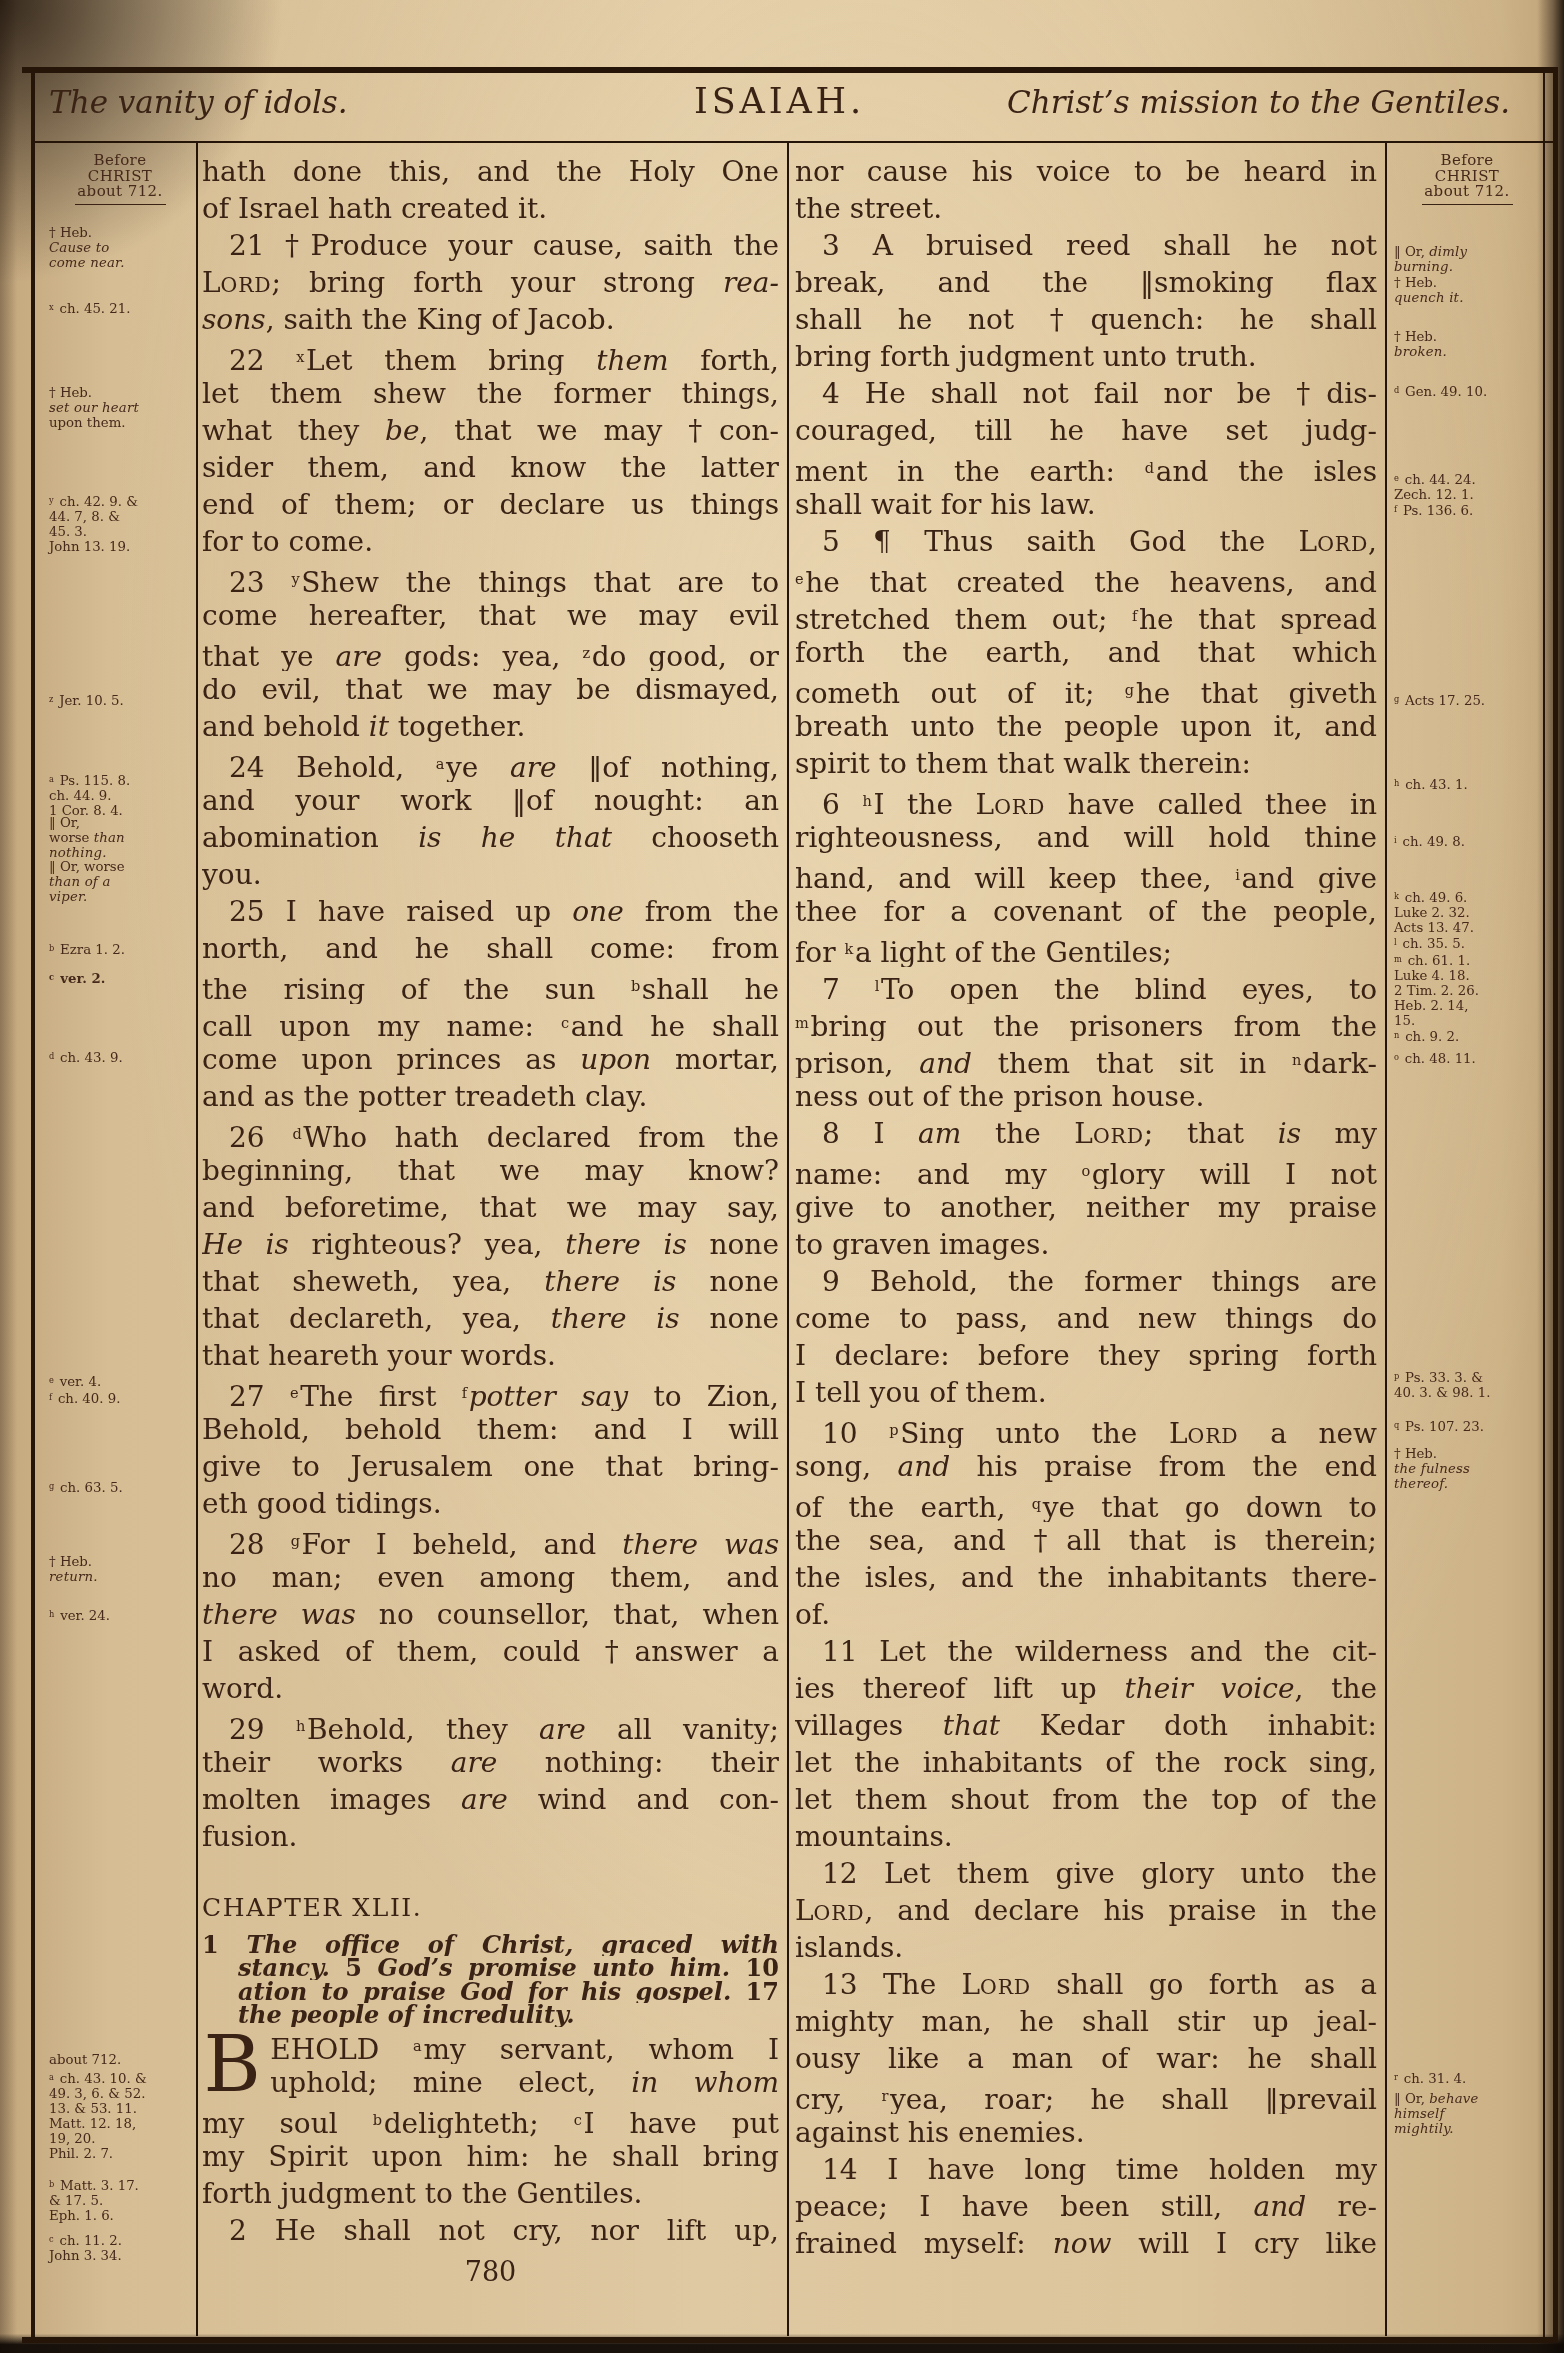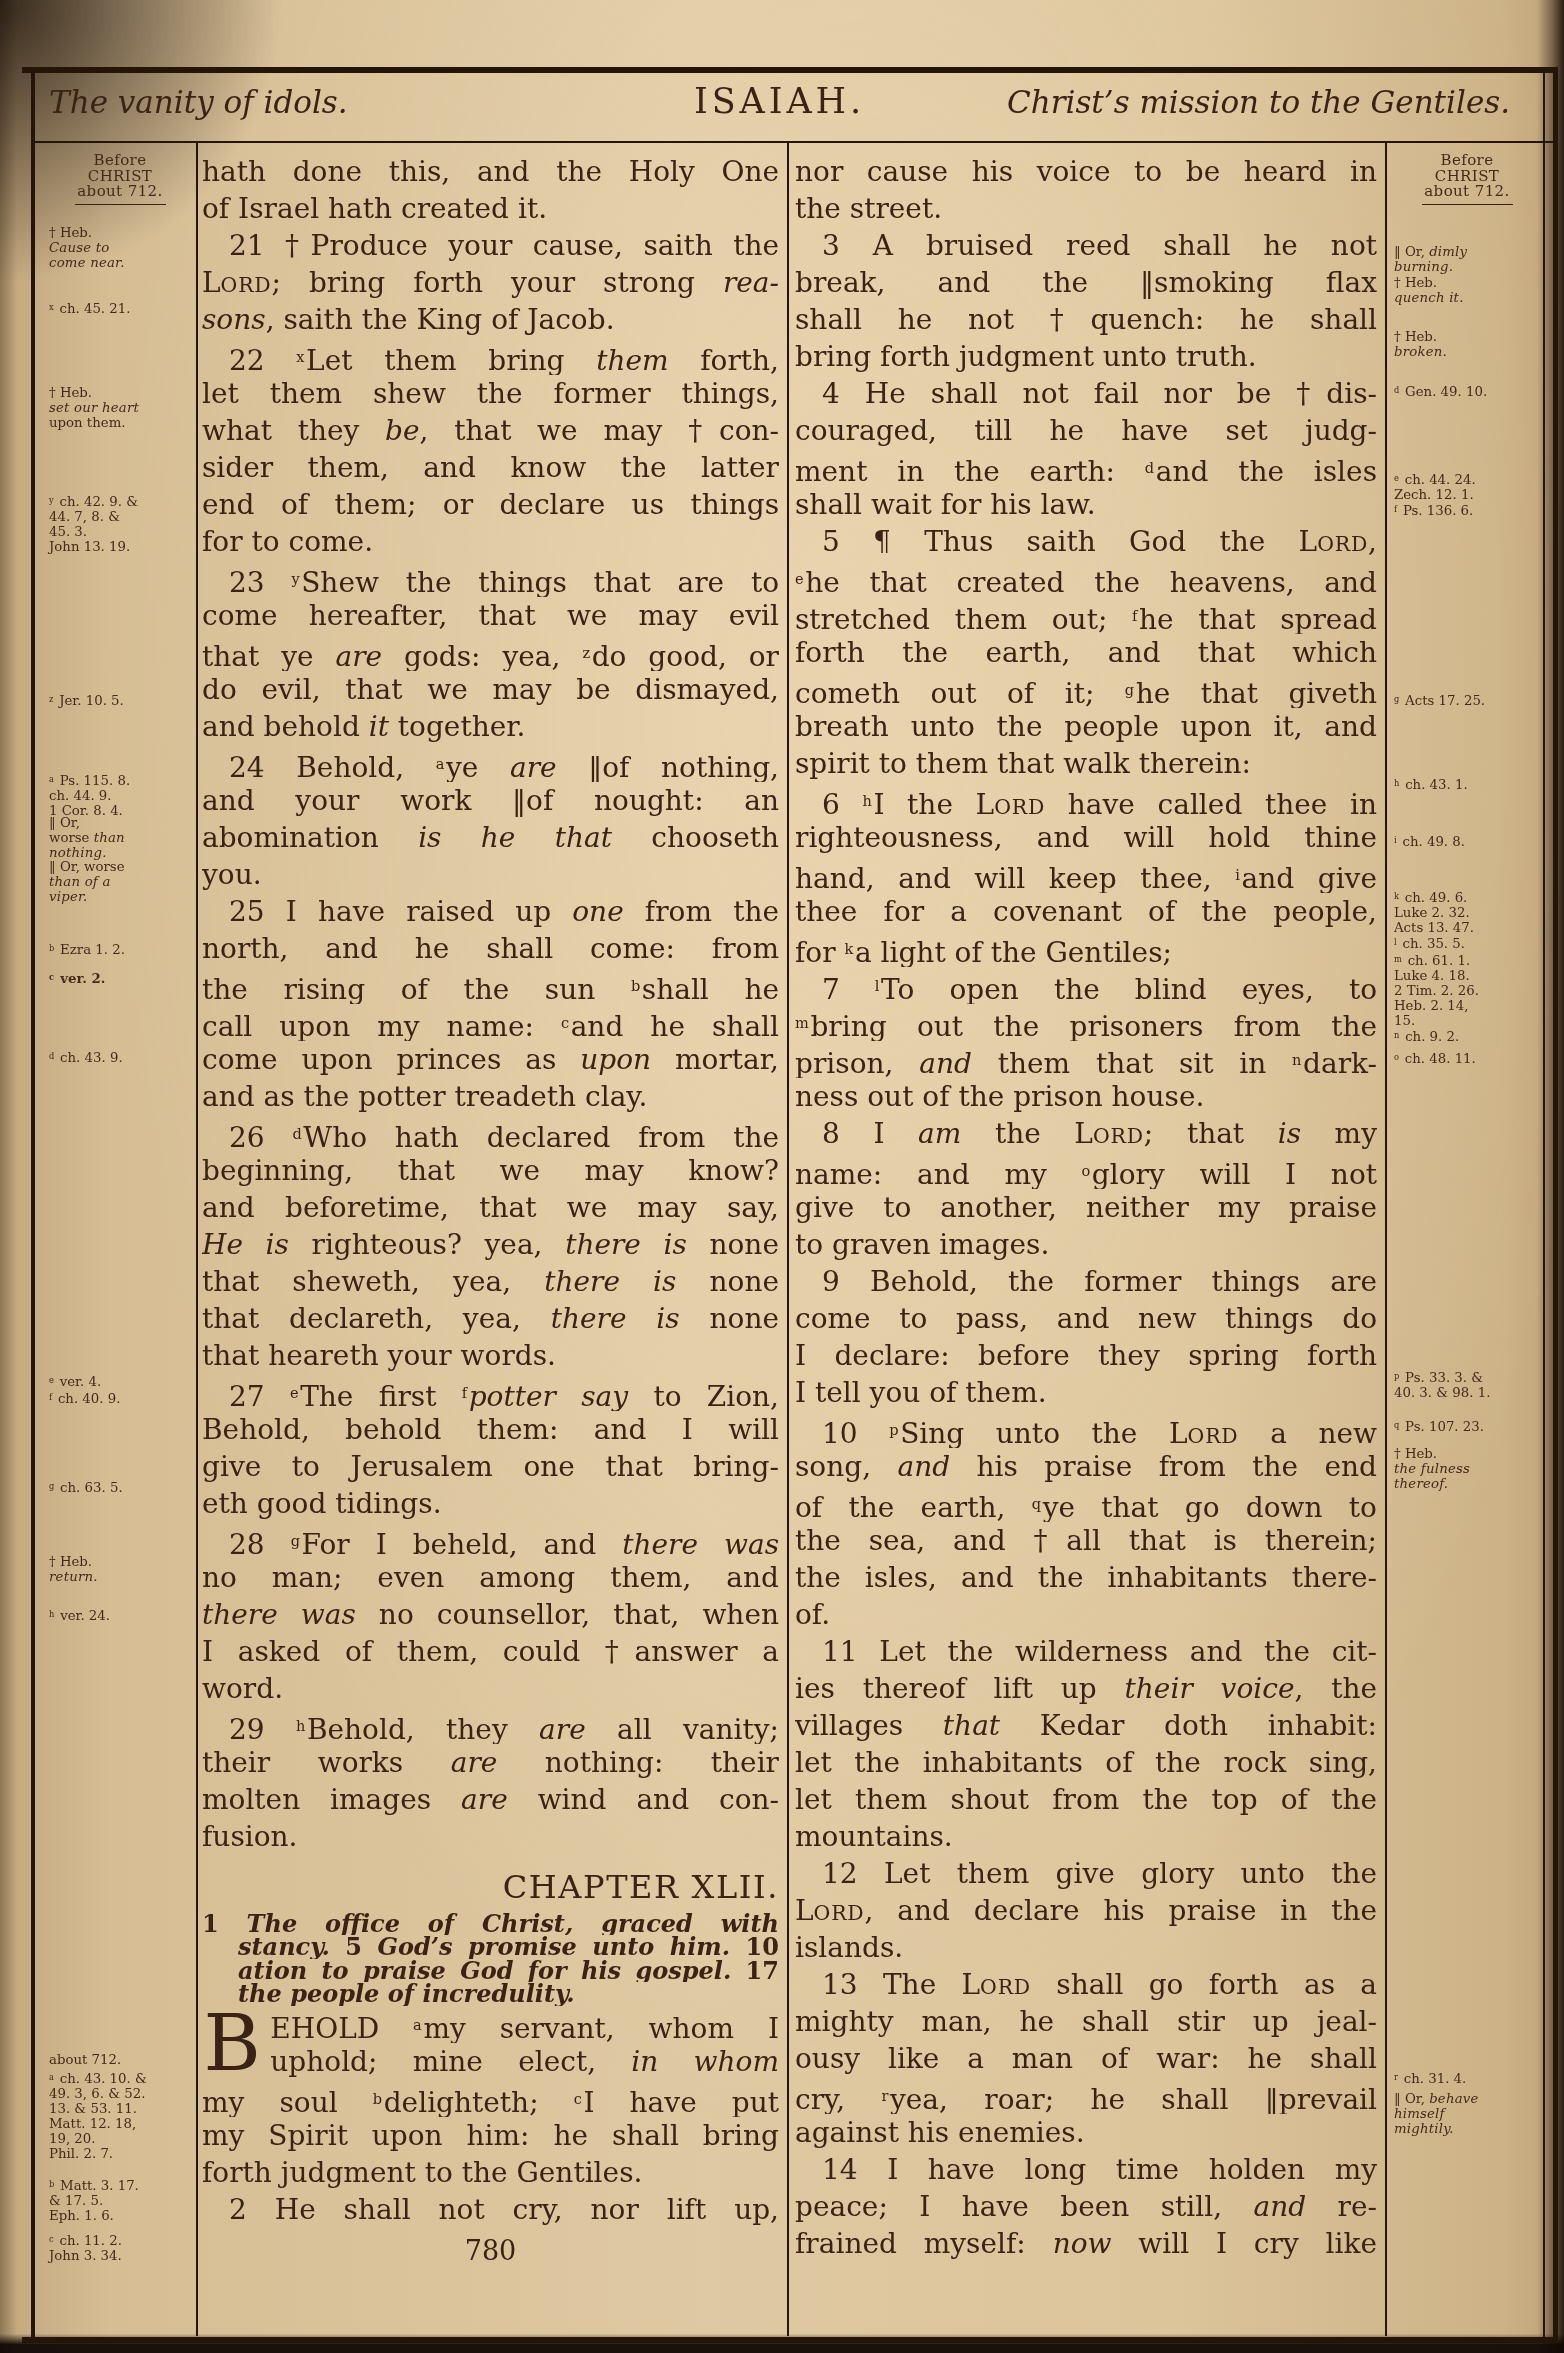--- a/index.html
+++ b/index.html
@@ -25,21 +25,21 @@
   #leftcol{left:202px;width:577px;}
   #rightcol{left:795px;width:582px;}
   .bl{height:37px;overflow:hidden;text-align:justify;}
   .bl::after{content:"";display:inline-block;width:100%;height:0;}
   .bl.last{text-align:left;}
   .bl.last::after{content:none;}
   .bl.first{text-indent:27px;}
   sup.ref{font-size:.52em;vertical-align:.55em;letter-spacing:0;margin-right:1.6px;}
   .sc{font-size:.73em;letter-spacing:0.8px;}
   .rm{font-style:normal;}
-  .chap-head{font-size:32px;letter-spacing:1.6px;text-align:right;margin-top:15px;height:34px;line-height:34px;}
+  .chap-head{font-size:25px;letter-spacing:1.6px;text-align:left;margin-top:36px;height:34px;line-height:34px;}
   .para.summary{margin-top:7.8px;font-size:24px;font-style:italic;font-weight:bold;}
   .summary .bl{height:23.5px;line-height:23.5px;}
   .summary .bl:not(:first-child){padding-left:36px;}
   .dropcap{float:left;font-size:78px;line-height:66px;height:69px;margin:4.7px 9.4px 0 1.6px;}
   .pagenum{text-align:center;font-size:27px;margin-top:4.7px;}
   
   .margincol{position:absolute;top:0;height:2188px;}
   #lmargin{left:49px;width:142px;}
   #rmargin{left:1394px;width:146px;}
   .mnote{position:absolute;left:0;width:100%;font-size:13.3px;line-height:15px;color:#46291a;}

